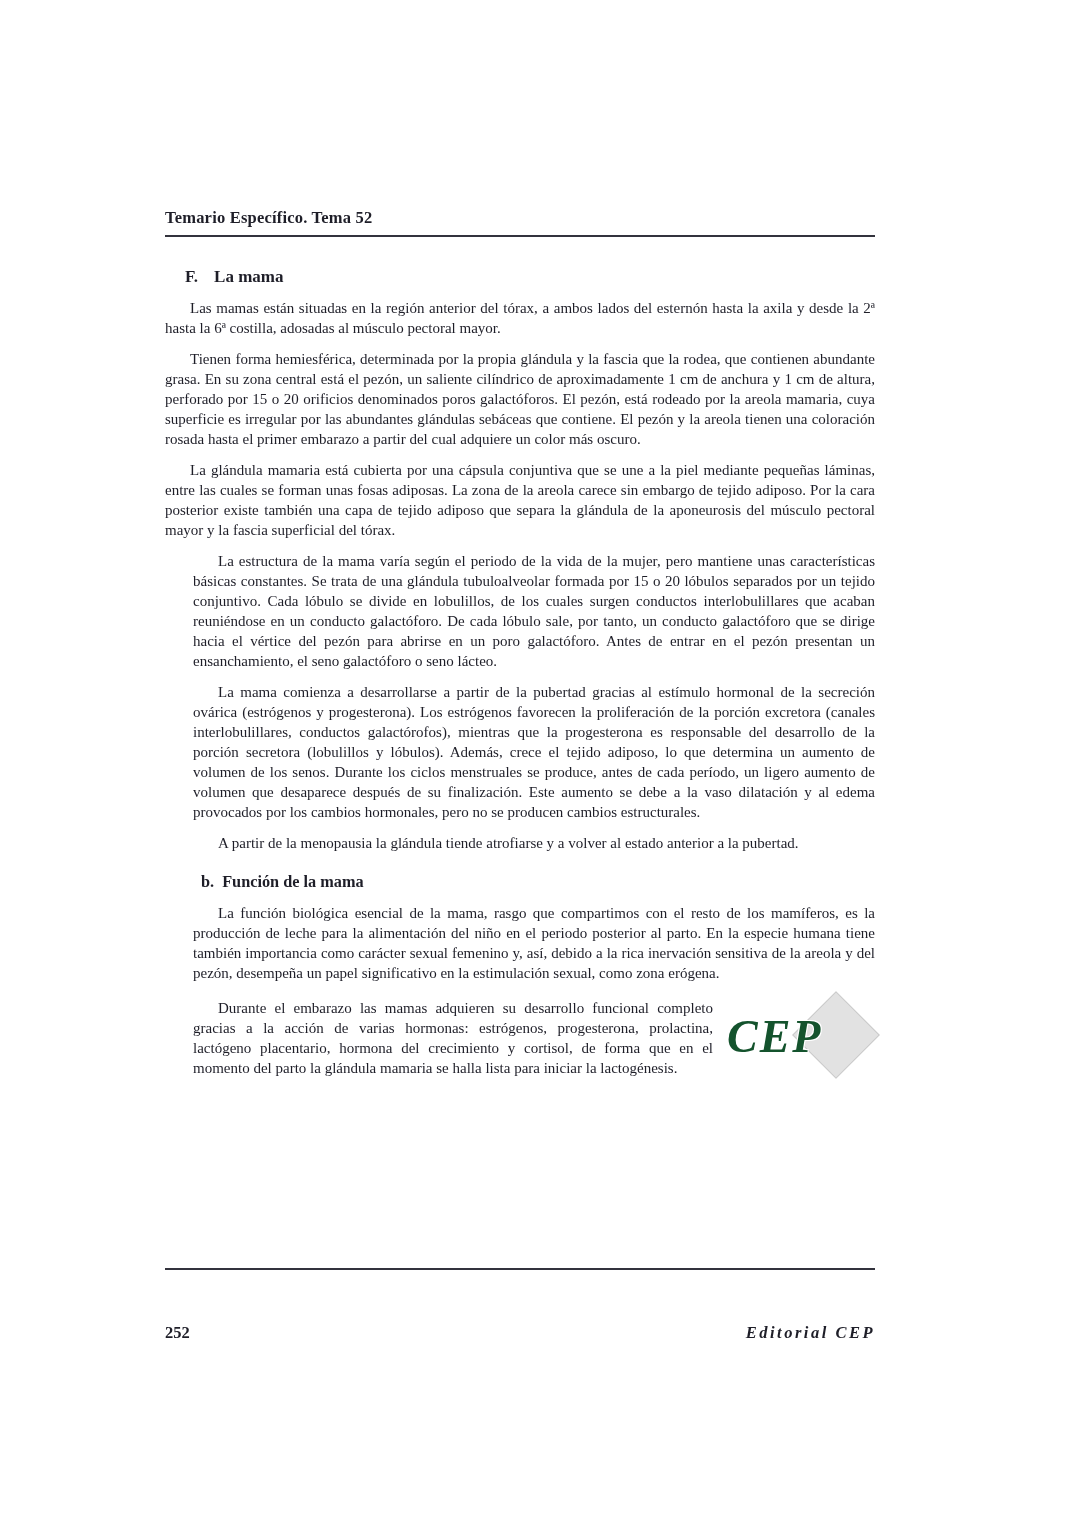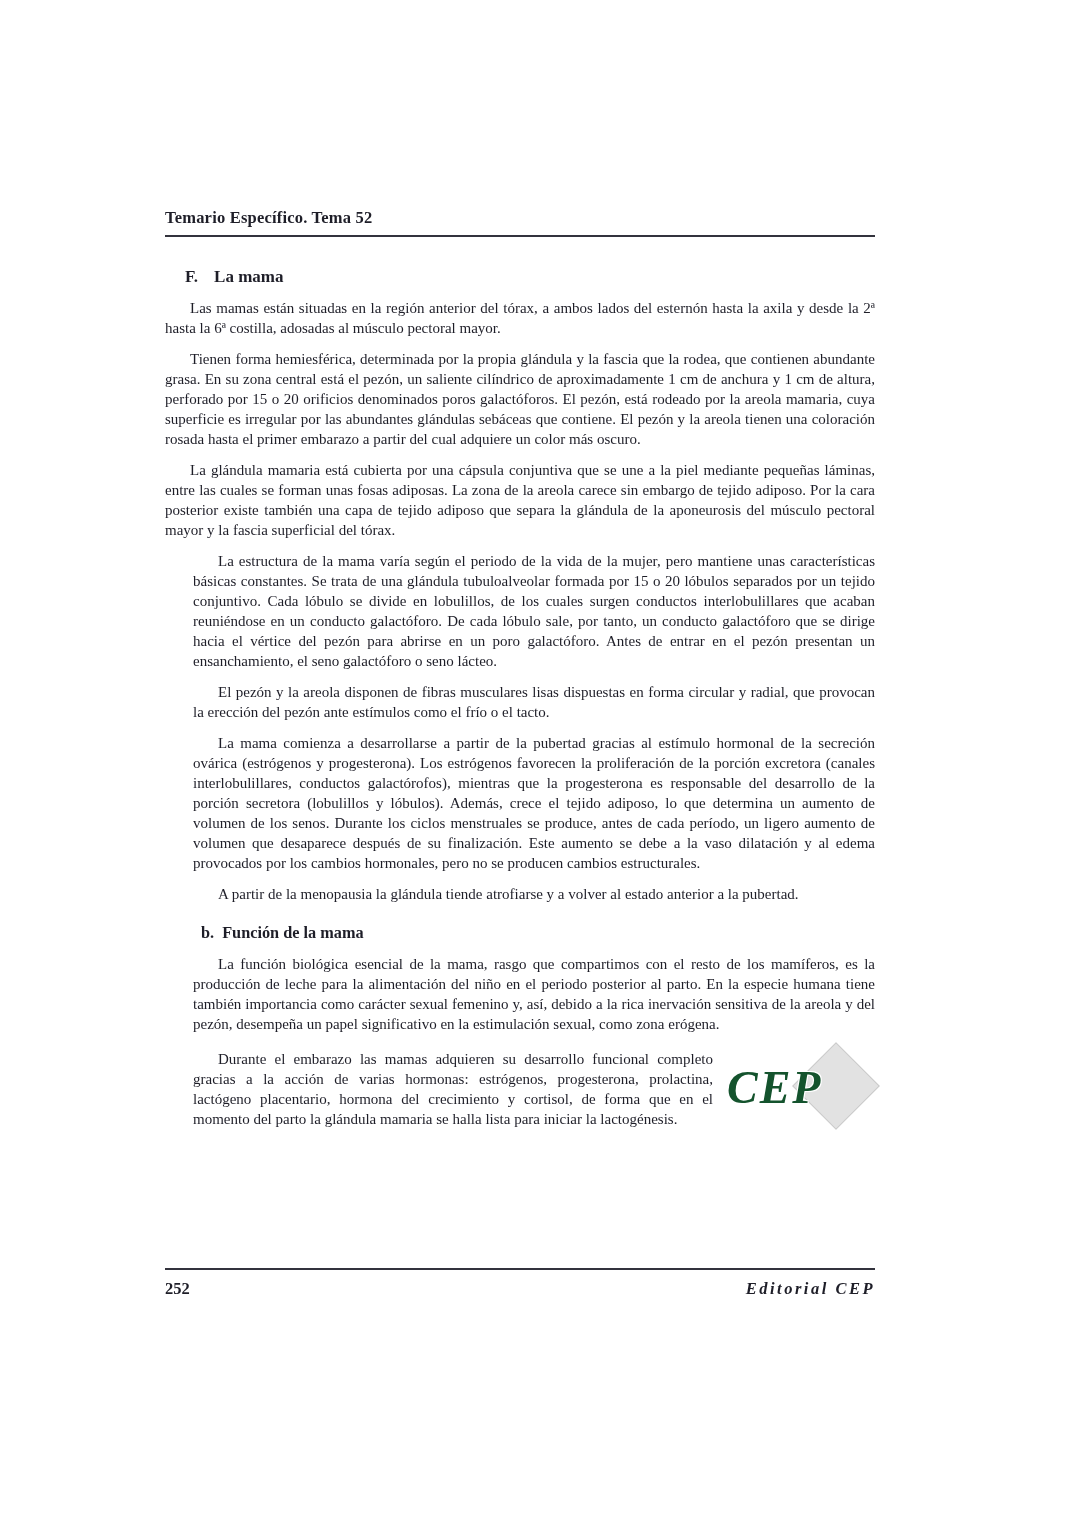--- a/index.html
+++ b/index.html
@@ -78,20 +78,21 @@
     top:1268px;
     border-top:2px solid #33333d;
     padding-top:9px;
     display:flex;
     justify-content:space-between;
     align-items:baseline;
   }
   .footer-page-number {
     font-weight:bold;
     font-size:16.5px;
+    margin-top:44px;
   }
   .footer-publisher {
     font-weight:bold;
     font-style:italic;
     font-size:16.5px;
     letter-spacing:2.5px;
   }
 </style>
 </head>
 <body>
@@ -107,21 +108,20 @@
     <h2 class="section-heading">
       <span class="sec-label">F.</span><span>La mama</span>
     </h2>
 
     <p class="body-para">Las mamas están situadas en la región anterior del tórax, a ambos lados del esternón hasta la axila y desde la 2ª hasta la 6ª costilla, adosadas al músculo pectoral mayor.</p>
     <p class="body-para">Tienen forma hemiesférica, determinada por la propia glándula y la fascia que la rodea, que contienen abundante grasa. En su zona central está el pezón, un saliente cilíndrico de aproximadamente 1 cm de anchura y 1 cm de altura, perforado por 15 o 20 orificios denominados poros galactóforos. El pezón, está rodeado por la areola mamaria, cuya superficie es irregular por las abundantes glándulas sebáceas que contiene. El pezón y la areola tienen una coloración rosada hasta el primer embarazo a partir del cual adquiere un color más oscuro.</p>
     <p class="body-para">La glándula mamaria está cubierta por una cápsula conjuntiva que se une a la piel mediante pequeñas láminas, entre las cuales se forman unas fosas adiposas. La zona de la areola carece sin embargo de tejido adiposo. Por la cara posterior existe también una capa de tejido adiposo que separa la glándula de la aponeurosis del músculo pectoral mayor y la fascia superficial del tórax.</p>
 
     <section class="subsection">
       <p class="body-para">La estructura de la mama varía según el periodo de la vida de la mujer, pero mantiene unas características básicas constantes. Se trata de una glándula tubuloalveolar formada por 15 o 20 lóbulos separados por un tejido conjuntivo. Cada lóbulo se divide en lobulillos, de los cuales surgen conductos interlobulillares que acaban reuniéndose en un conducto galactóforo. De cada lóbulo sale, por tanto, un conducto galactóforo que se dirige hacia el vértice del pezón para abrirse en un poro galactóforo. Antes de entrar en el pezón presentan un ensanchamiento, el seno galactóforo o seno lácteo.</p>
-      <p class="body-para">El pezón y la areola disponen de fibras musculares lisas dispuestas en forma circular y radial, que provocan la erección del pezón ante estímulos como el frío o el tacto.</p>
       <p class="body-para">La mama comienza a desarrollarse a partir de la pubertad gracias al estímulo hormonal de la secreción ovárica (estrógenos y progesterona). Los estrógenos favorecen la proliferación de la porción excretora (canales interlobulillares, conductos galactórofos), mientras que la progesterona es responsable del desarrollo de la porción secretora (lobulillos y lóbulos). Además, crece el tejido adiposo, lo que determina un aumento de volumen de los senos. Durante los ciclos menstruales se produce, antes de cada período, un ligero aumento de volumen que desaparece después de su finalización. Este aumento se debe a la vaso dilatación y al edema provocados por los cambios hormonales, pero no se producen cambios estructurales.</p>
       <p class="body-para">A partir de la menopausia la glándula tiende atrofiarse y a volver al estado anterior a la pubertad.</p>
     </section>
 
     <section class="subsection">
       <h3 class="subsection-heading">
         <span class="sec-label">b.</span><span>Función de la mama</span>
       </h3>
       <p class="body-para">La función biológica esencial de la mama, rasgo que compartimos con el resto de los mamíferos, es la producción de leche para la alimentación del niño en el periodo posterior al parto. En la especie humana tiene también importancia como carácter sexual femenino y, así, debido a la rica inervación sensitiva de la areola y del pezón, desempeña un papel significativo en la estimulación sexual, como zona erógena.</p>
 

